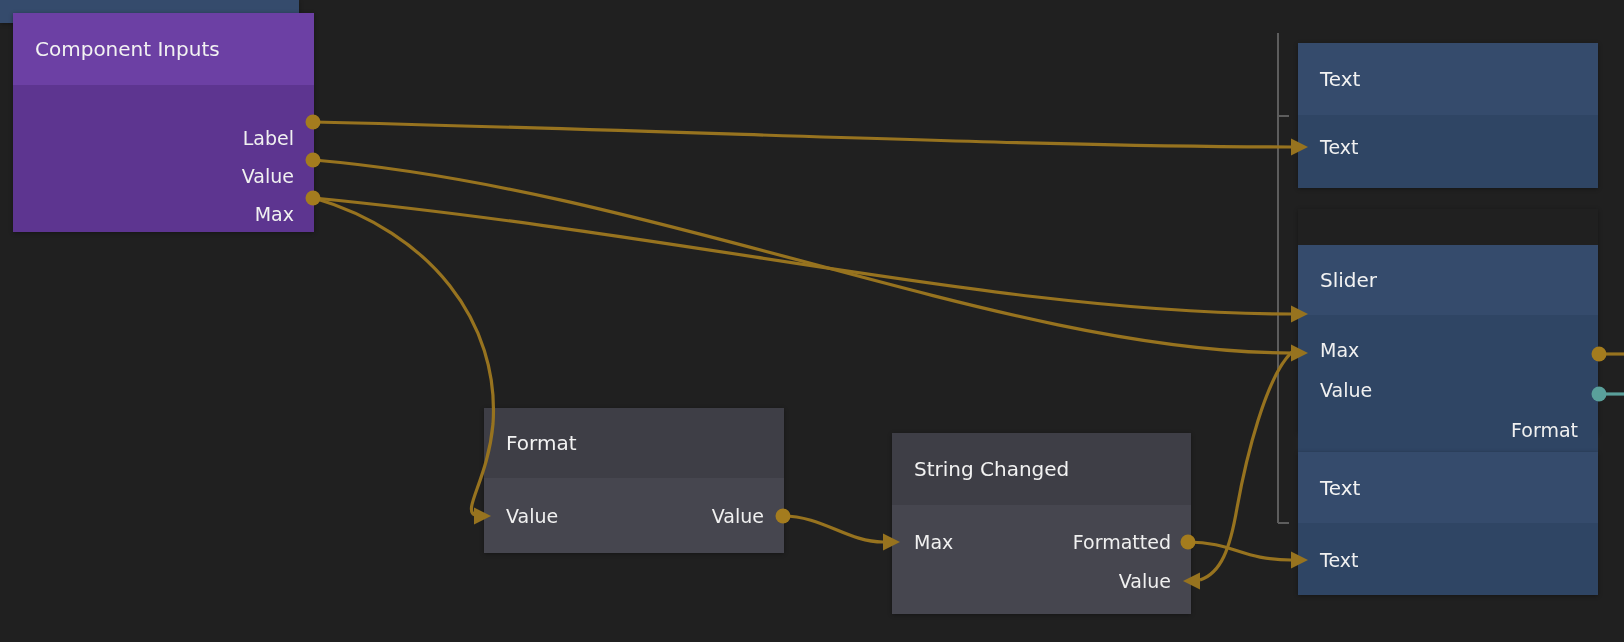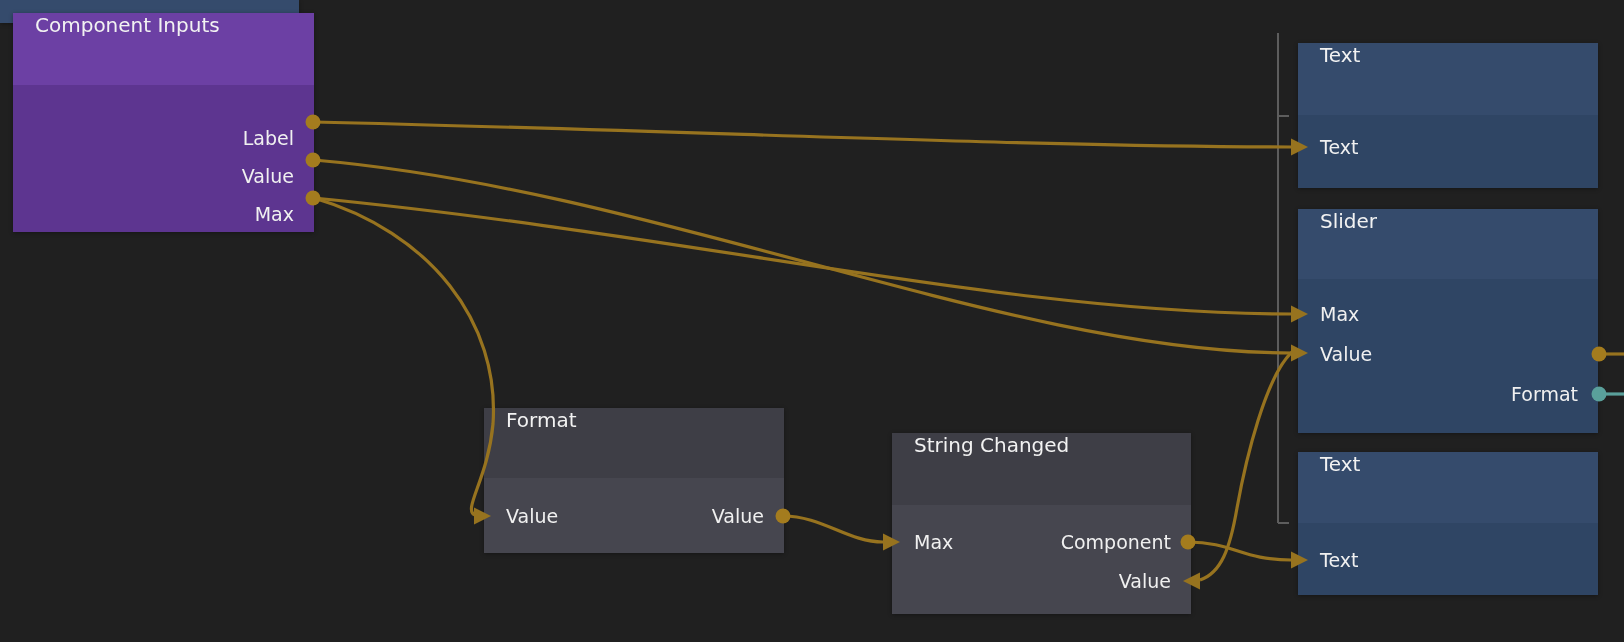--- a/index.html
+++ b/index.html
@@ -8,21 +8,21 @@
     width:1624px;height:642px;
     background:var(--canvas-bg,#202020);
     overflow:hidden;
     font-family:"DejaVu Sans","Liberation Sans",sans-serif;
   }
   .node{
     position:absolute;
     box-shadow:0 1px 4px rgba(0,0,0,.35);
   }
   .node-header{
-    display:flex;align-items:flex-start;
+    display:flex;align-items:center;
     padding-left:22px;
     box-sizing:border-box;
   }
   .node-title{
     font-size:20px;
     color:var(--title-text,#f2f2f2);
     white-space:nowrap;
   }
   .node-body{box-sizing:border-box;}
   .row{
@@ -59,21 +59,21 @@
   #node-string-format{left:892px;top:433px;width:299px;height:181px;}
   #node-string-format .node-header{height:72px;}
   #node-string-format .node-body{height:109px;padding-top:18px;}
   #node-string-format .row{margin-bottom:1px;}
 
   #node-text-top{left:1298px;top:43px;width:300px;height:145px;}
   #node-text-top .node-header{height:72px;}
   #node-text-top .node-body{height:73px;padding-top:13px;}
 
   #node-slider{left:1298px;top:209px;width:300px;height:224px;}
-  #node-slider .node-header{height:70px;}
+  #node-slider .node-header{height:70px;margin-top:36px;}
   #node-slider .node-body{height:154px;padding-top:16px;}
   #node-slider .row{margin-bottom:2px;}
 
   #node-text-bottom{left:1298px;top:452px;width:300px;height:143px;}
   #node-text-bottom .node-header{height:71px;}
   #node-text-bottom .node-body{height:72px;padding-top:18px;}
 
   #node-partial-top{left:1259px;top:0;width:299px;height:23px;background:var(--blue-header,#354b6c);box-shadow:0 1px 4px rgba(0,0,0,.35);}
 
   svg.overlay{
@@ -124,21 +124,21 @@
     </div>
   </div>
 
   <div class="node gray" id="node-string-format">
     <div class="node-header">
       <span class="node-title">String Changed</span>
     </div>
     <div class="node-body">
       <div class="row">
         <span class="port-label">Max</span>
-        <span class="port-label right">Component</span>
+        <span class="port-label right">Formatted</span>
       </div>
       <div class="row align-right">
         <span class="port-label">Value</span>
       </div>
     </div>
   </div>
 
   <div class="node blue" id="node-text-top">
     <div class="node-header">
       <span class="node-title">Text</span>

